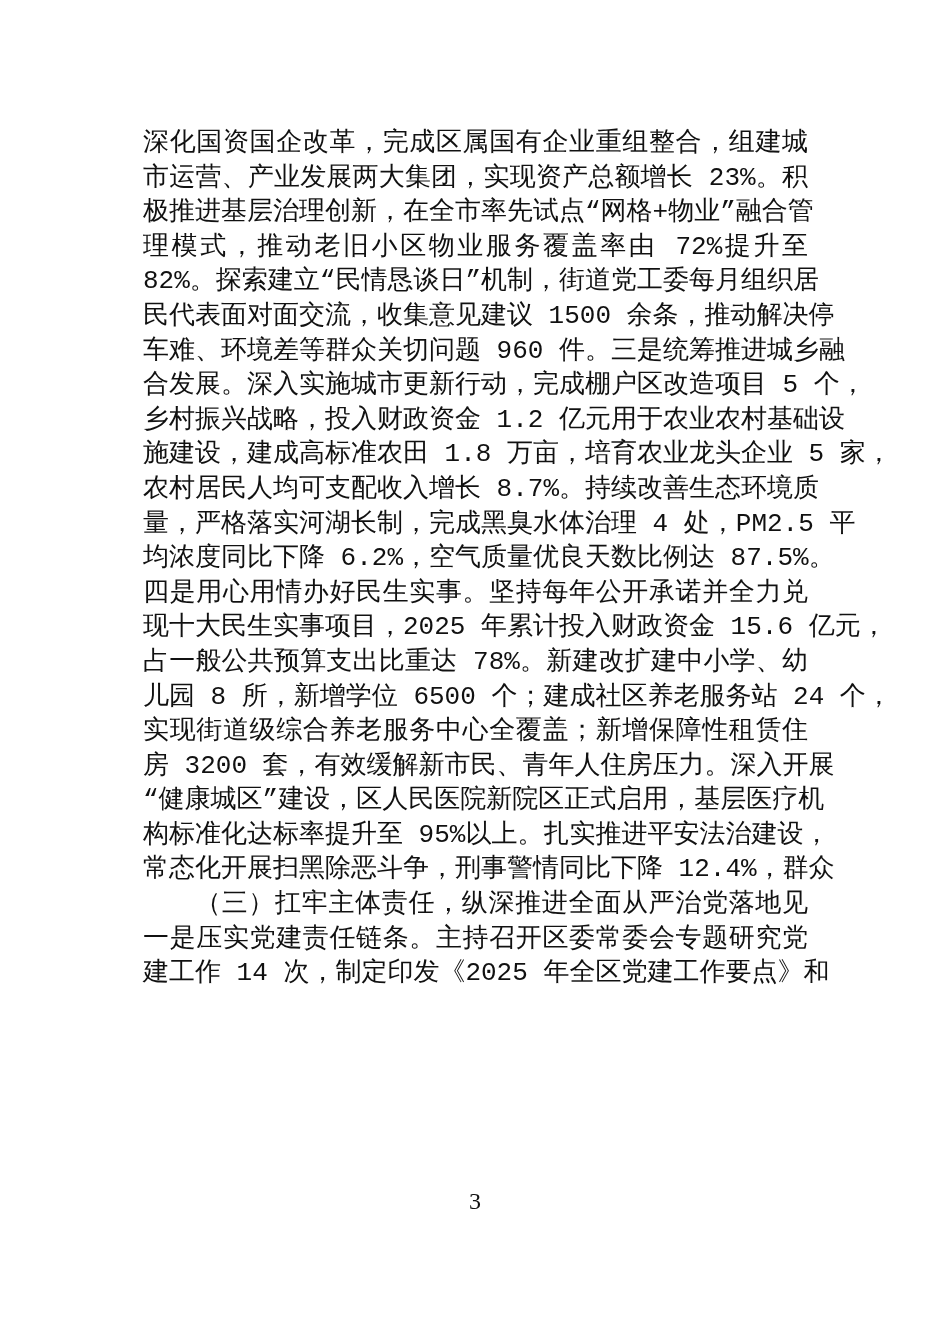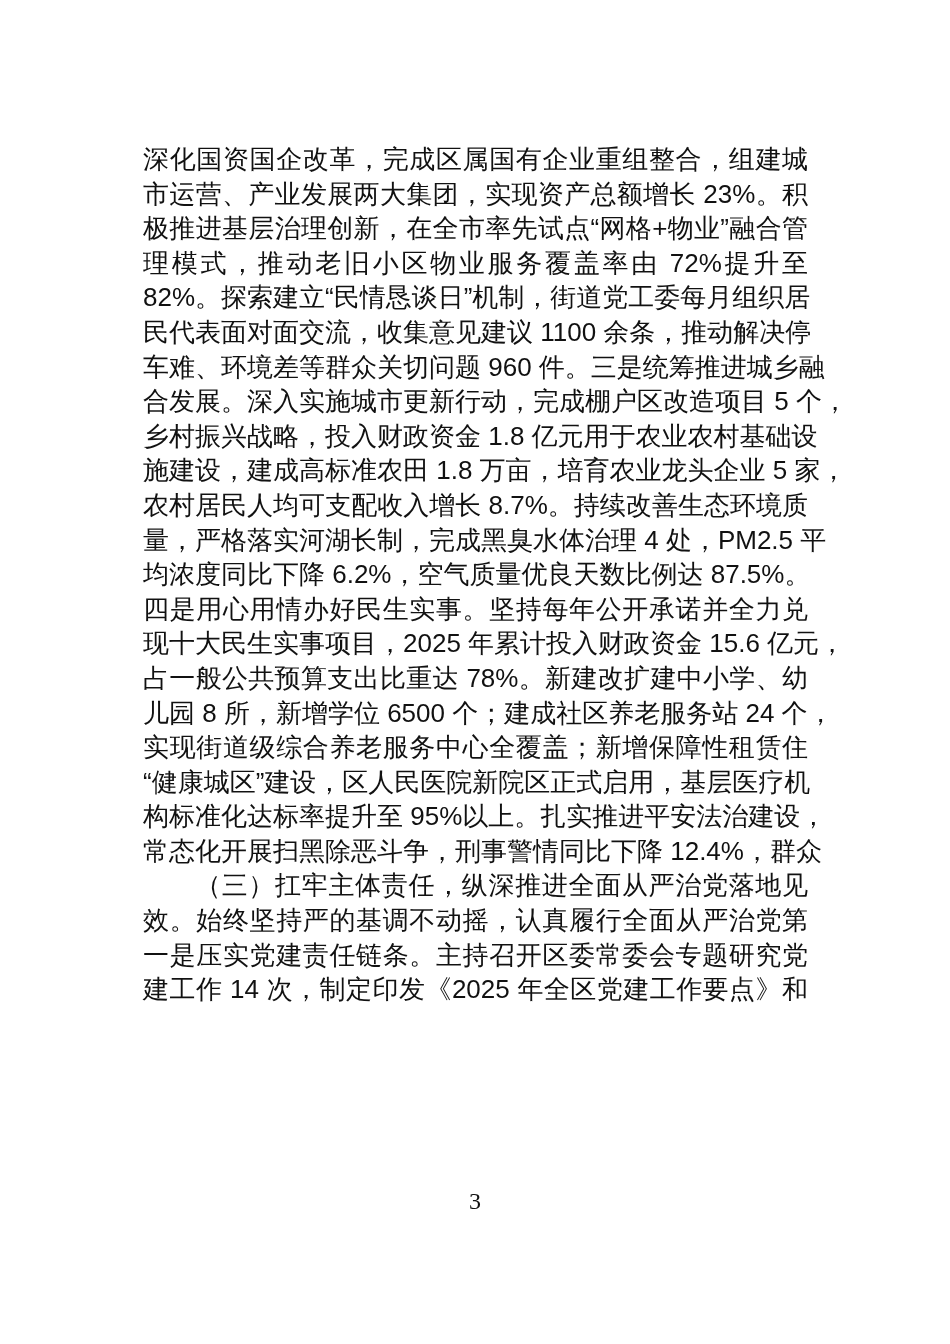--- a/index.html
+++ b/index.html
@@ -1,21 +1,21 @@
 <!DOCTYPE html>
 <html><head>
 <meta charset="utf-8">
 <style>
   html, body { margin: 0; padding: 0; background: #ffffff; }
   body { width: 950px; height: 1344px; position: relative; overflow: hidden; }
   .page { position: absolute; left: 0; top: 0; width: 950px; height: 1344px; background: #ffffff; }
   .body-text {
     position: absolute; left: 143px; top: 126px; width: 665px;
-    font-family: Liberation Sans, sans-serif;
-    font-size: 26px; color: #111111; margin-top: 16px;
+    font-family: Liberation Mono, monospace;
+    font-size: 26px; color: #111111;
   }
   .line {
     height: 34.6px; line-height: 34.6px; white-space: nowrap;
     text-align: justify; text-align-last: justify;
     letter-spacing: 0px;
   }
   .line.last { text-align-last: left; }
   .line.indent { padding-left: 52px; }
   .page-number {
     position: absolute; left: 0; width: 950px; top: 1188px; text-align: center;
@@ -26,35 +26,35 @@
 </head>
 <body>
 
 <div class="page">
   <div class="body-text">
     <div class="line">深化国资国企改革，完成区属国有企业重组整合，组建城</div>
     <div class="line">市运营、产业发展两大集团，实现资产总额增长 23%。积</div>
     <div class="line">极推进基层治理创新，在全市率先试点“网格+物业”融合管</div>
     <div class="line">理模式，推动老旧小区物业服务覆盖率由 72%提升至</div>
     <div class="line">82%。探索建立“民情恳谈日”机制，街道党工委每月组织居</div>
-    <div class="line">民代表面对面交流，收集意见建议 1100 余条，推动解决停</div>
+    <div class="line">民代表面对面交流，收集意见建议 1500 余条，推动解决停</div>
     <div class="line">车难、环境差等群众关切问题 960 件。三是统筹推进城乡融</div>
     <div class="line">合发展。深入实施城市更新行动，完成棚户区改造项目 5 个，</div>
-    <div class="line">乡村振兴战略，投入财政资金 1.8 亿元用于农业农村基础设</div>
+    <div class="line">乡村振兴战略，投入财政资金 1.2 亿元用于农业农村基础设</div>
     <div class="line">施建设，建成高标准农田 1.8 万亩，培育农业龙头企业 5 家，</div>
     <div class="line">农村居民人均可支配收入增长 8.7%。持续改善生态环境质</div>
     <div class="line">量，严格落实河湖长制，完成黑臭水体治理 4 处，PM2.5 平</div>
     <div class="line last">均浓度同比下降 6.2%，空气质量优良天数比例达 87.5%。</div>
     <div class="line">四是用心用情办好民生实事。坚持每年公开承诺并全力兑</div>
     <div class="line">现十大民生实事项目，2025 年累计投入财政资金 15.6 亿元，</div>
     <div class="line">占一般公共预算支出比重达 78%。新建改扩建中小学、幼</div>
     <div class="line">儿园 8 所，新增学位 6500 个；建成社区养老服务站 24 个，</div>
     <div class="line">实现街道级综合养老服务中心全覆盖；新增保障性租赁住</div>
+    <div class="line">房 3200 套，有效缓解新市民、青年人住房压力。深入开展</div>
     <div class="line">“健康城区”建设，区人民医院新院区正式启用，基层医疗机</div>
     <div class="line">构标准化达标率提升至 95%以上。扎实推进平安法治建设，</div>
     <div class="line">常态化开展扫黑除恶斗争，刑事警情同比下降 12.4%，群众</div>
     <div class="line indent">（三）扛牢主体责任，纵深推进全面从严治党落地见</div>
-    <div class="line">效。始终坚持严的基调不动摇，认真履行全面从严治党第</div>
     <div class="line">一是压实党建责任链条。主持召开区委常委会专题研究党</div>
     <div class="line">建工作 14 次，制定印发《2025 年全区党建工作要点》和</div>
   </div>
   <div class="page-number">3</div>
 </div>
 
 </body></html>

